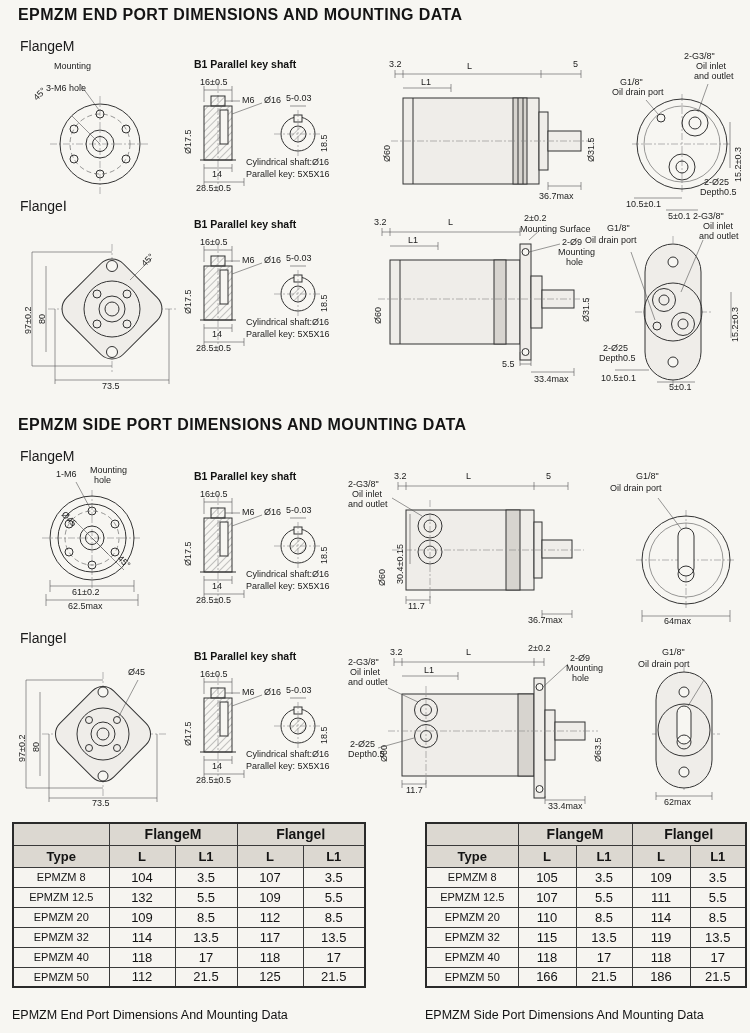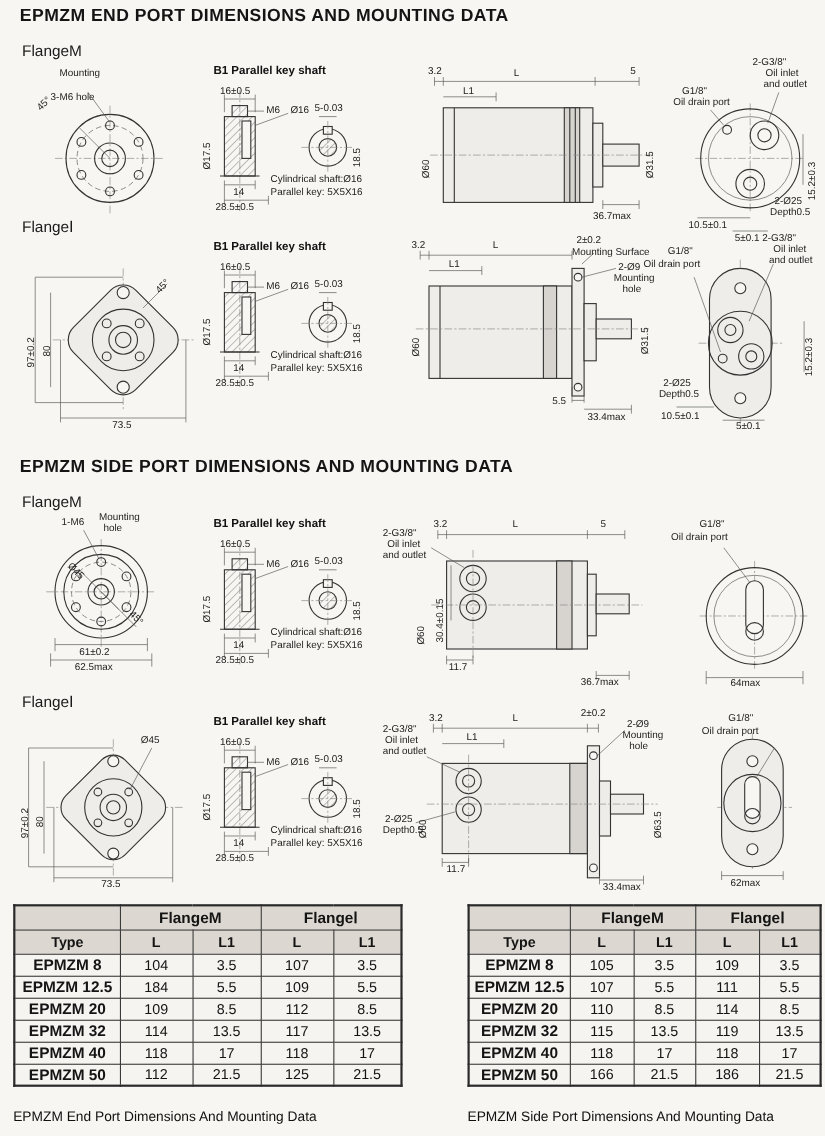--- a/index.html
+++ b/index.html
@@ -17,21 +17,21 @@
   .dark { stroke:#333; stroke-width:1; fill:#d7d4cf; }
   .hole { stroke:#333; stroke-width:1; fill:#f7f6f2; }
   .thin { stroke:#555; stroke-width:.6; fill:none; }
   .cl   { stroke:#888; stroke-width:.6; fill:none; stroke-dasharray:7 2 2 2; }
   .hatched { stroke:#333; stroke-width:1; fill:url(#hatch); }
   .dtable { position:absolute; border-collapse:collapse; background:#fbfaf7; border:2px solid #2a2a2a; table-layout:fixed; }
   .dtable th, .dtable td { border:1px solid #3a3a3a; text-align:center; vertical-align:middle; color:#141414; }
   .dtable thead th { background:#dcd8d1; font-weight:bold; font-size:13px; height:22px; }
   .dtable thead tr.group th { font-size:14px; }
   .dtable td { height:20px; font-size:13px; background:#f6f4f0; }
-  .dtable td.type { font-weight:bold; font-size:14px; }
+  .dtable td.type { font-weight:normal; font-size:11px; }
   .caption { position:absolute; font-size:12.5px; color:#111; white-space:nowrap; }
 </style>
 </head>
 <body>
 
 <svg width="0" height="0" style="position:absolute" aria-hidden="true">
   <defs>
     <pattern id="hatch" width="5" height="5" patternUnits="userSpaceOnUse" patternTransform="rotate(45)">
       <line x1="0" y1="0" x2="0" y2="5" stroke="#8a8a8a" stroke-width="1"></line>
     </pattern>
@@ -592,21 +592,21 @@
     <tbody>
         <tr>
           <td class="type">EPMZM 8</td>
           <td class="val">104</td>
           <td class="val">3.5</td>
           <td class="val">107</td>
           <td class="val">3.5</td>
         </tr>
         <tr>
           <td class="type">EPMZM 12.5</td>
-          <td class="val">184</td>
+          <td class="val">132</td>
           <td class="val">5.5</td>
           <td class="val">109</td>
           <td class="val">5.5</td>
         </tr>
         <tr>
           <td class="type">EPMZM 20</td>
           <td class="val">109</td>
           <td class="val">8.5</td>
           <td class="val">112</td>
           <td class="val">8.5</td>

